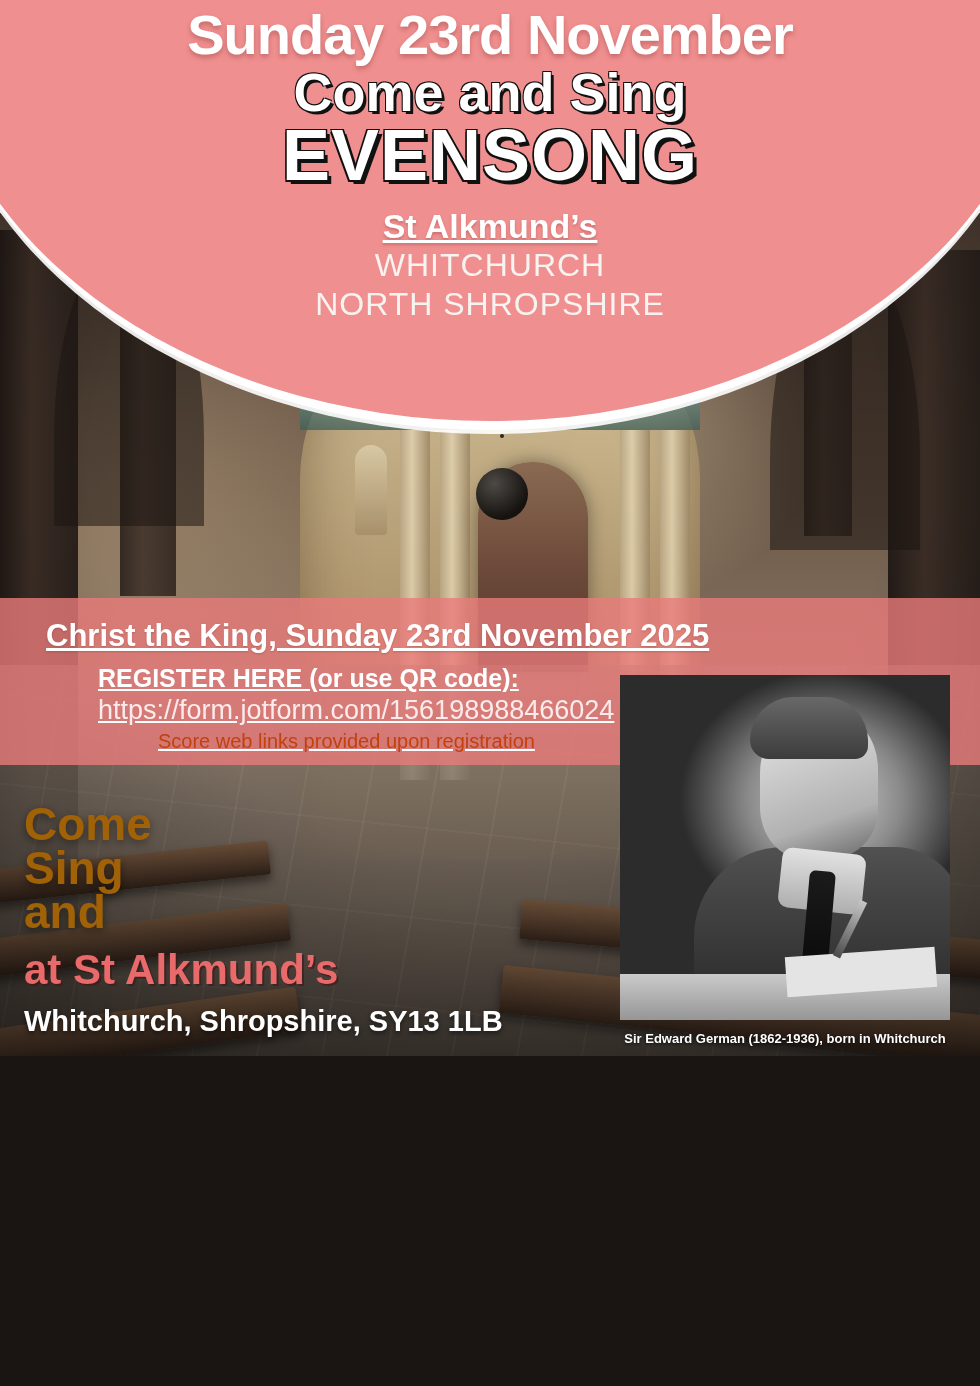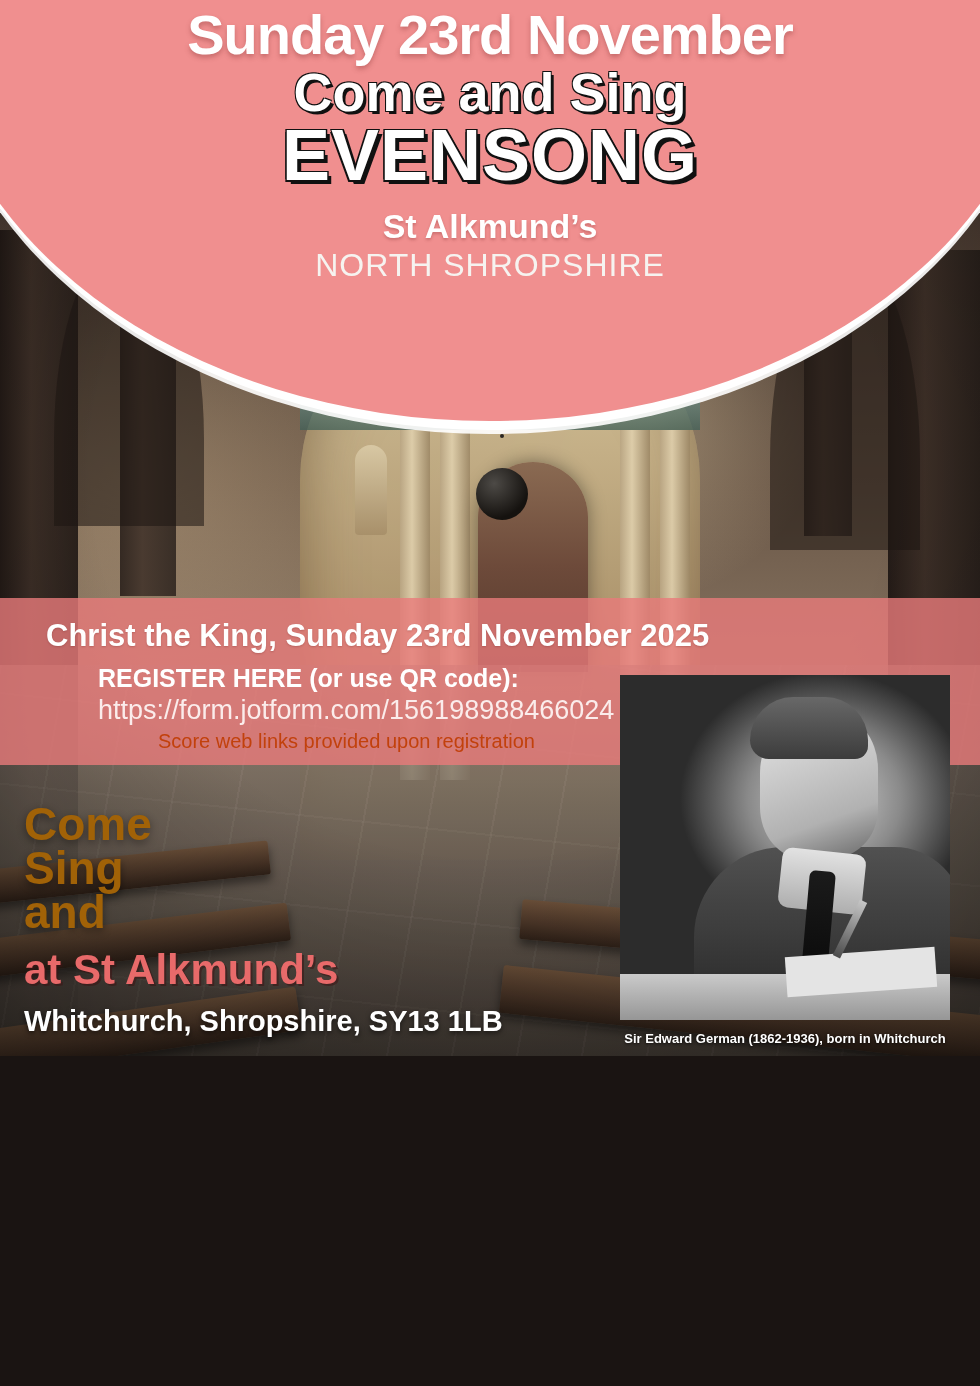--- a/index.html
+++ b/index.html
@@ -133,32 +133,34 @@
     text-shadow: 3px 3px 0 #111, -1px -1px 0 #111, 1px -1px 0 #111, -1px 1px 0 #111;
   }
   .t-evensong {
     font-size: 72px; font-weight: 700; line-height: 1.0; margin-top: 0px;
     letter-spacing: 1px; color: #ffffff;
     text-shadow: 4px 4px 0 #111, -1.5px -1.5px 0 #111, 1.5px -1.5px 0 #111, -1.5px 1.5px 0 #111;
   }
   .t-church {
     font-size: 34px; font-weight: 700; margin-top: 16px; color: #ffffff;
     text-shadow: 0 2px 3px rgba(120,40,40,.3);
+    text-decoration: underline;
   }
   .t-town, .t-county {
     font-size: 32px; font-weight: 400; letter-spacing: 1px;
     color: #f6f3f0; line-height: 1.22;
   }
 
   
   .panel {
     position: absolute; left: 0; right: 0; top: 598px;
     background: rgba(232,122,122,0.80);
     padding: 18px 0 12px 0;
     color: #fff;
+    text-decoration: underline;
   }
   .panel-title {
     font-size: 31px; font-weight: 700; margin: 2px 0 10px 46px;
     text-shadow: 0 1px 2px rgba(100,30,30,.25);
   }
   .works { margin-left: 46px; position: relative; }
   .work-row { display: flex; align-items: baseline; height: 63px; }
   .work-composer {
     width: 196px; font-size: 35px; font-weight: 700; color: #fff;
     text-shadow: 0 1px 2px rgba(100,30,30,.25);
@@ -314,20 +316,21 @@
     </div>
     <div class="vignette"></div>
   </div>
 
   <div class="dome">
     <div class="dome-inner">
       <div class="t-sunday">Sunday 23rd November</div>
       <div class="t-comeandsing">Come and Sing</div>
       <div class="t-evensong">EVENSONG</div>
       <div class="t-church">St Alkmund’s</div>
+      <div class="t-town">WHITCHURCH</div>
       <div class="t-county">NORTH SHROPSHIRE</div>
     </div>
   </div>
 
   <div class="panel">
     <div class="panel-title">Christ the King, Sunday 23rd November 2025</div>
 
 
     <div class="register">
       <div class="register-label">REGISTER HERE (or use QR code):</div>

